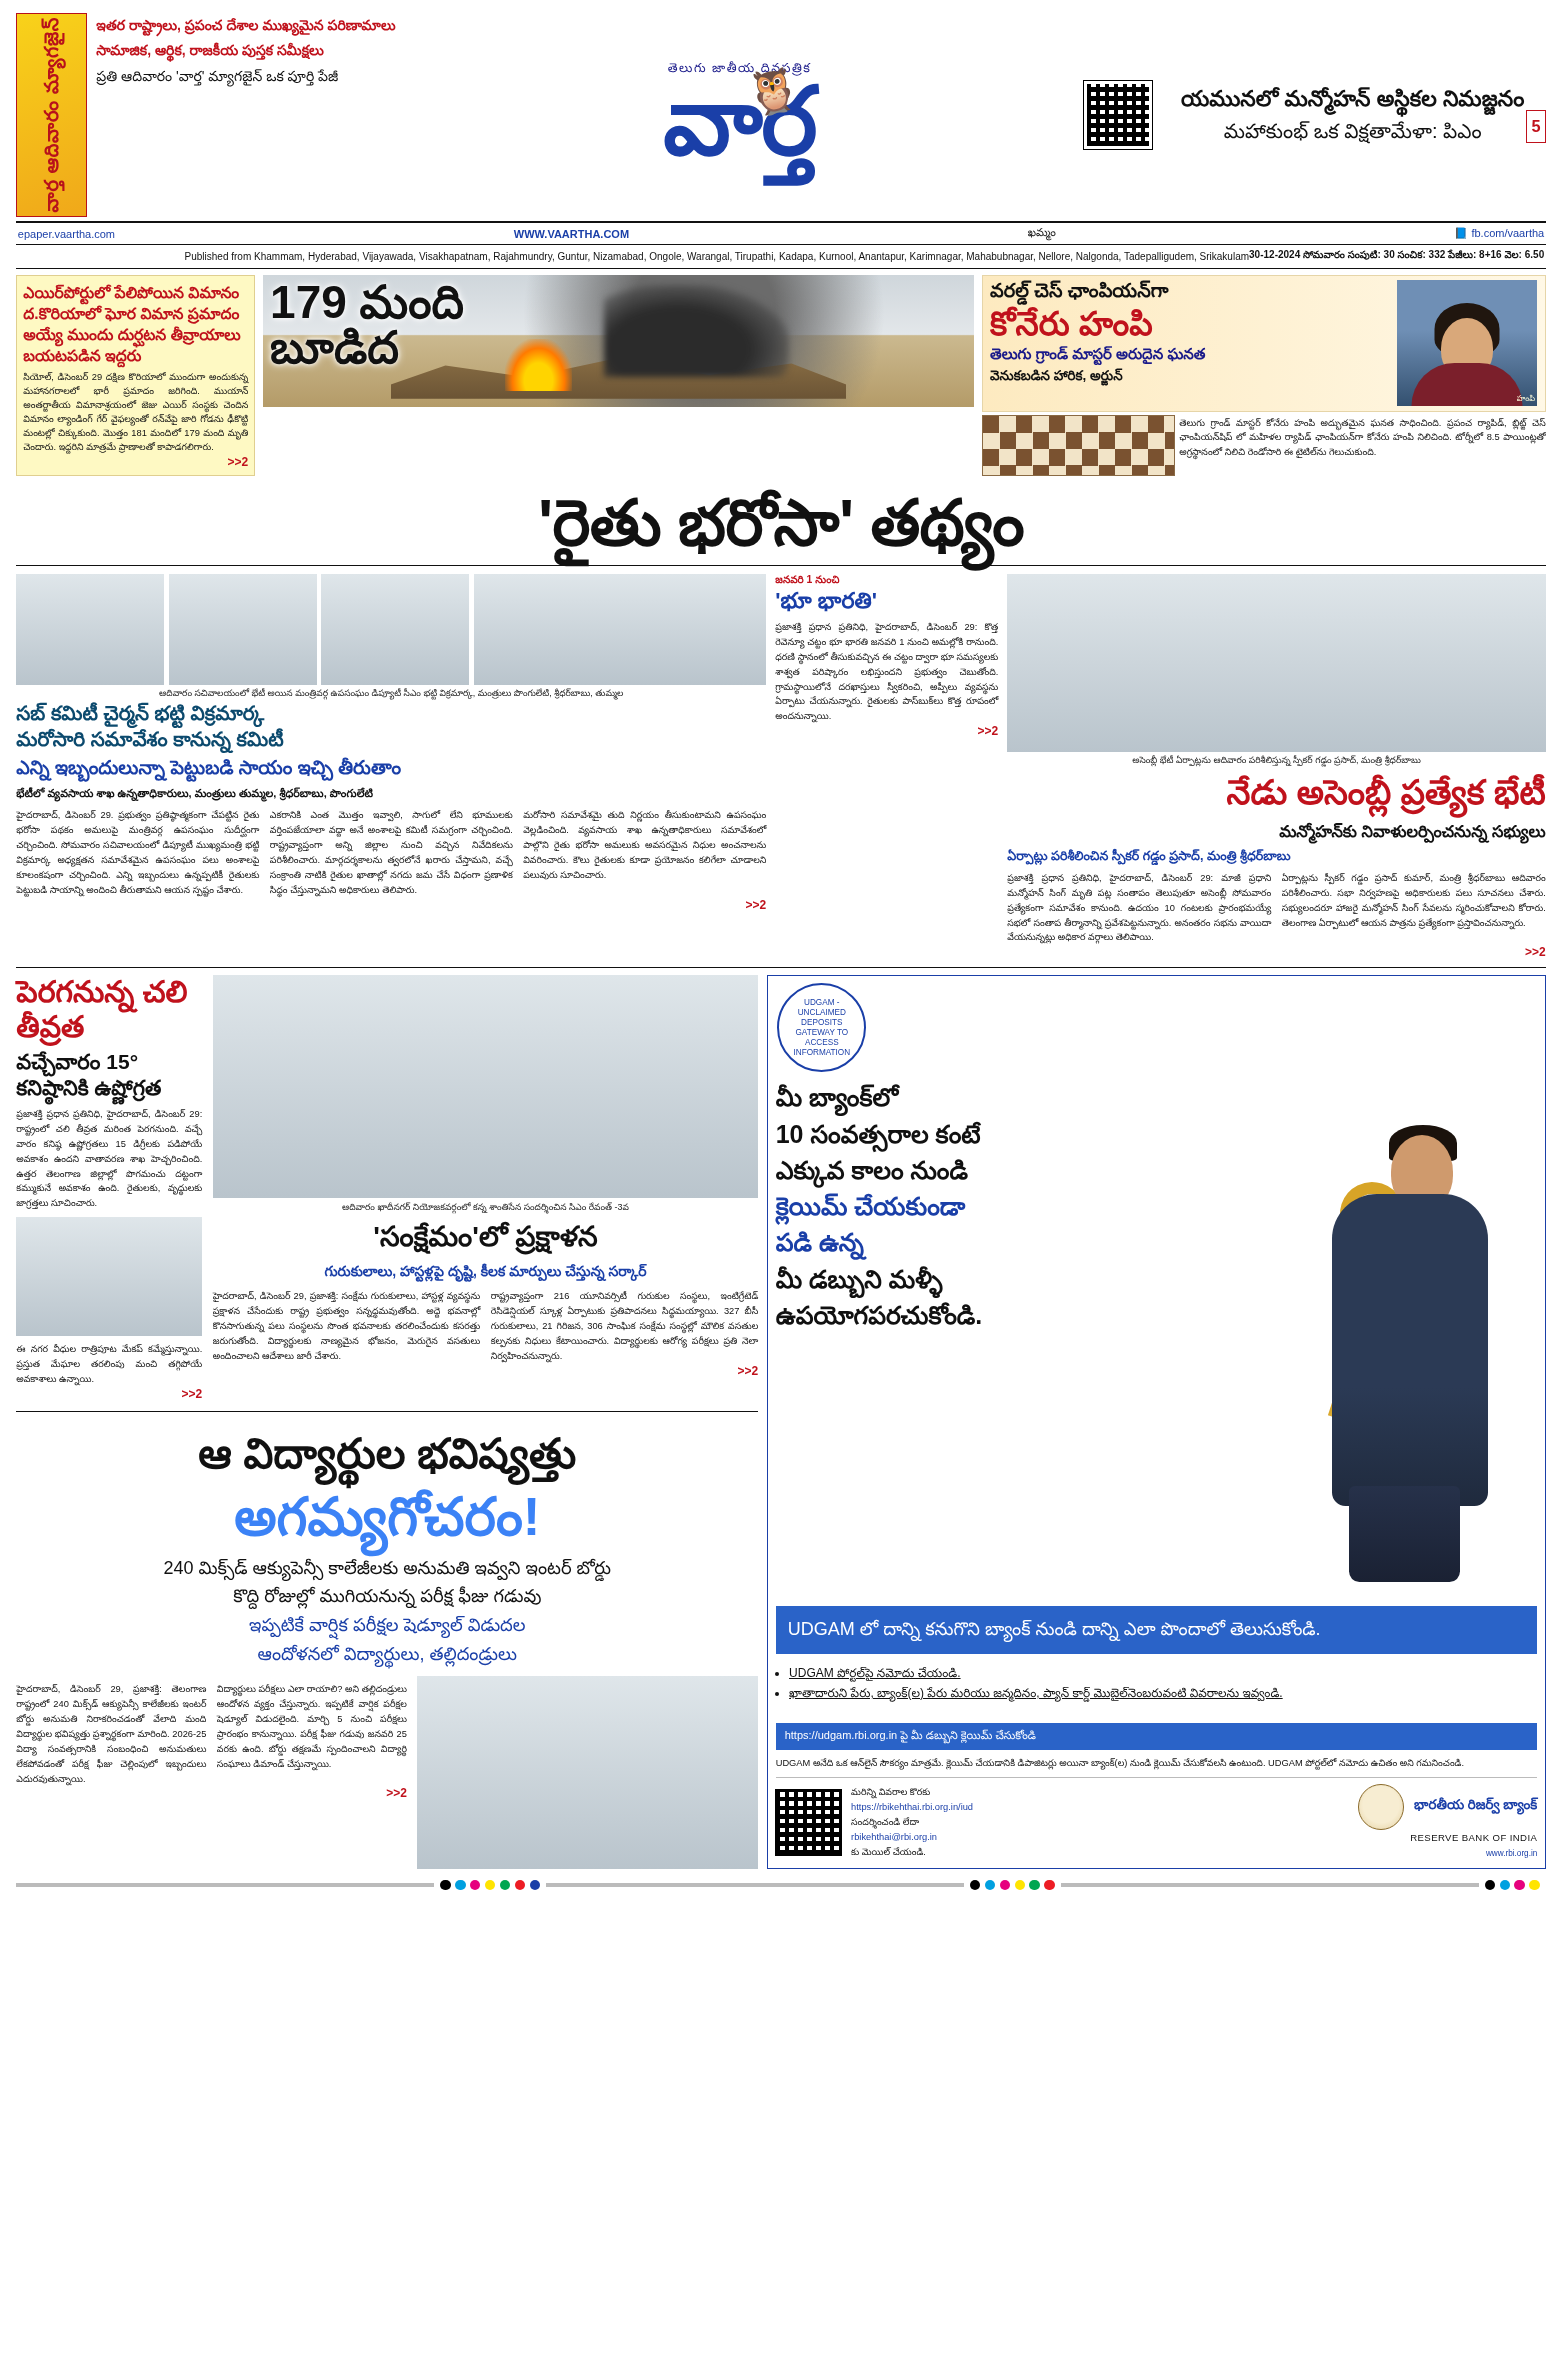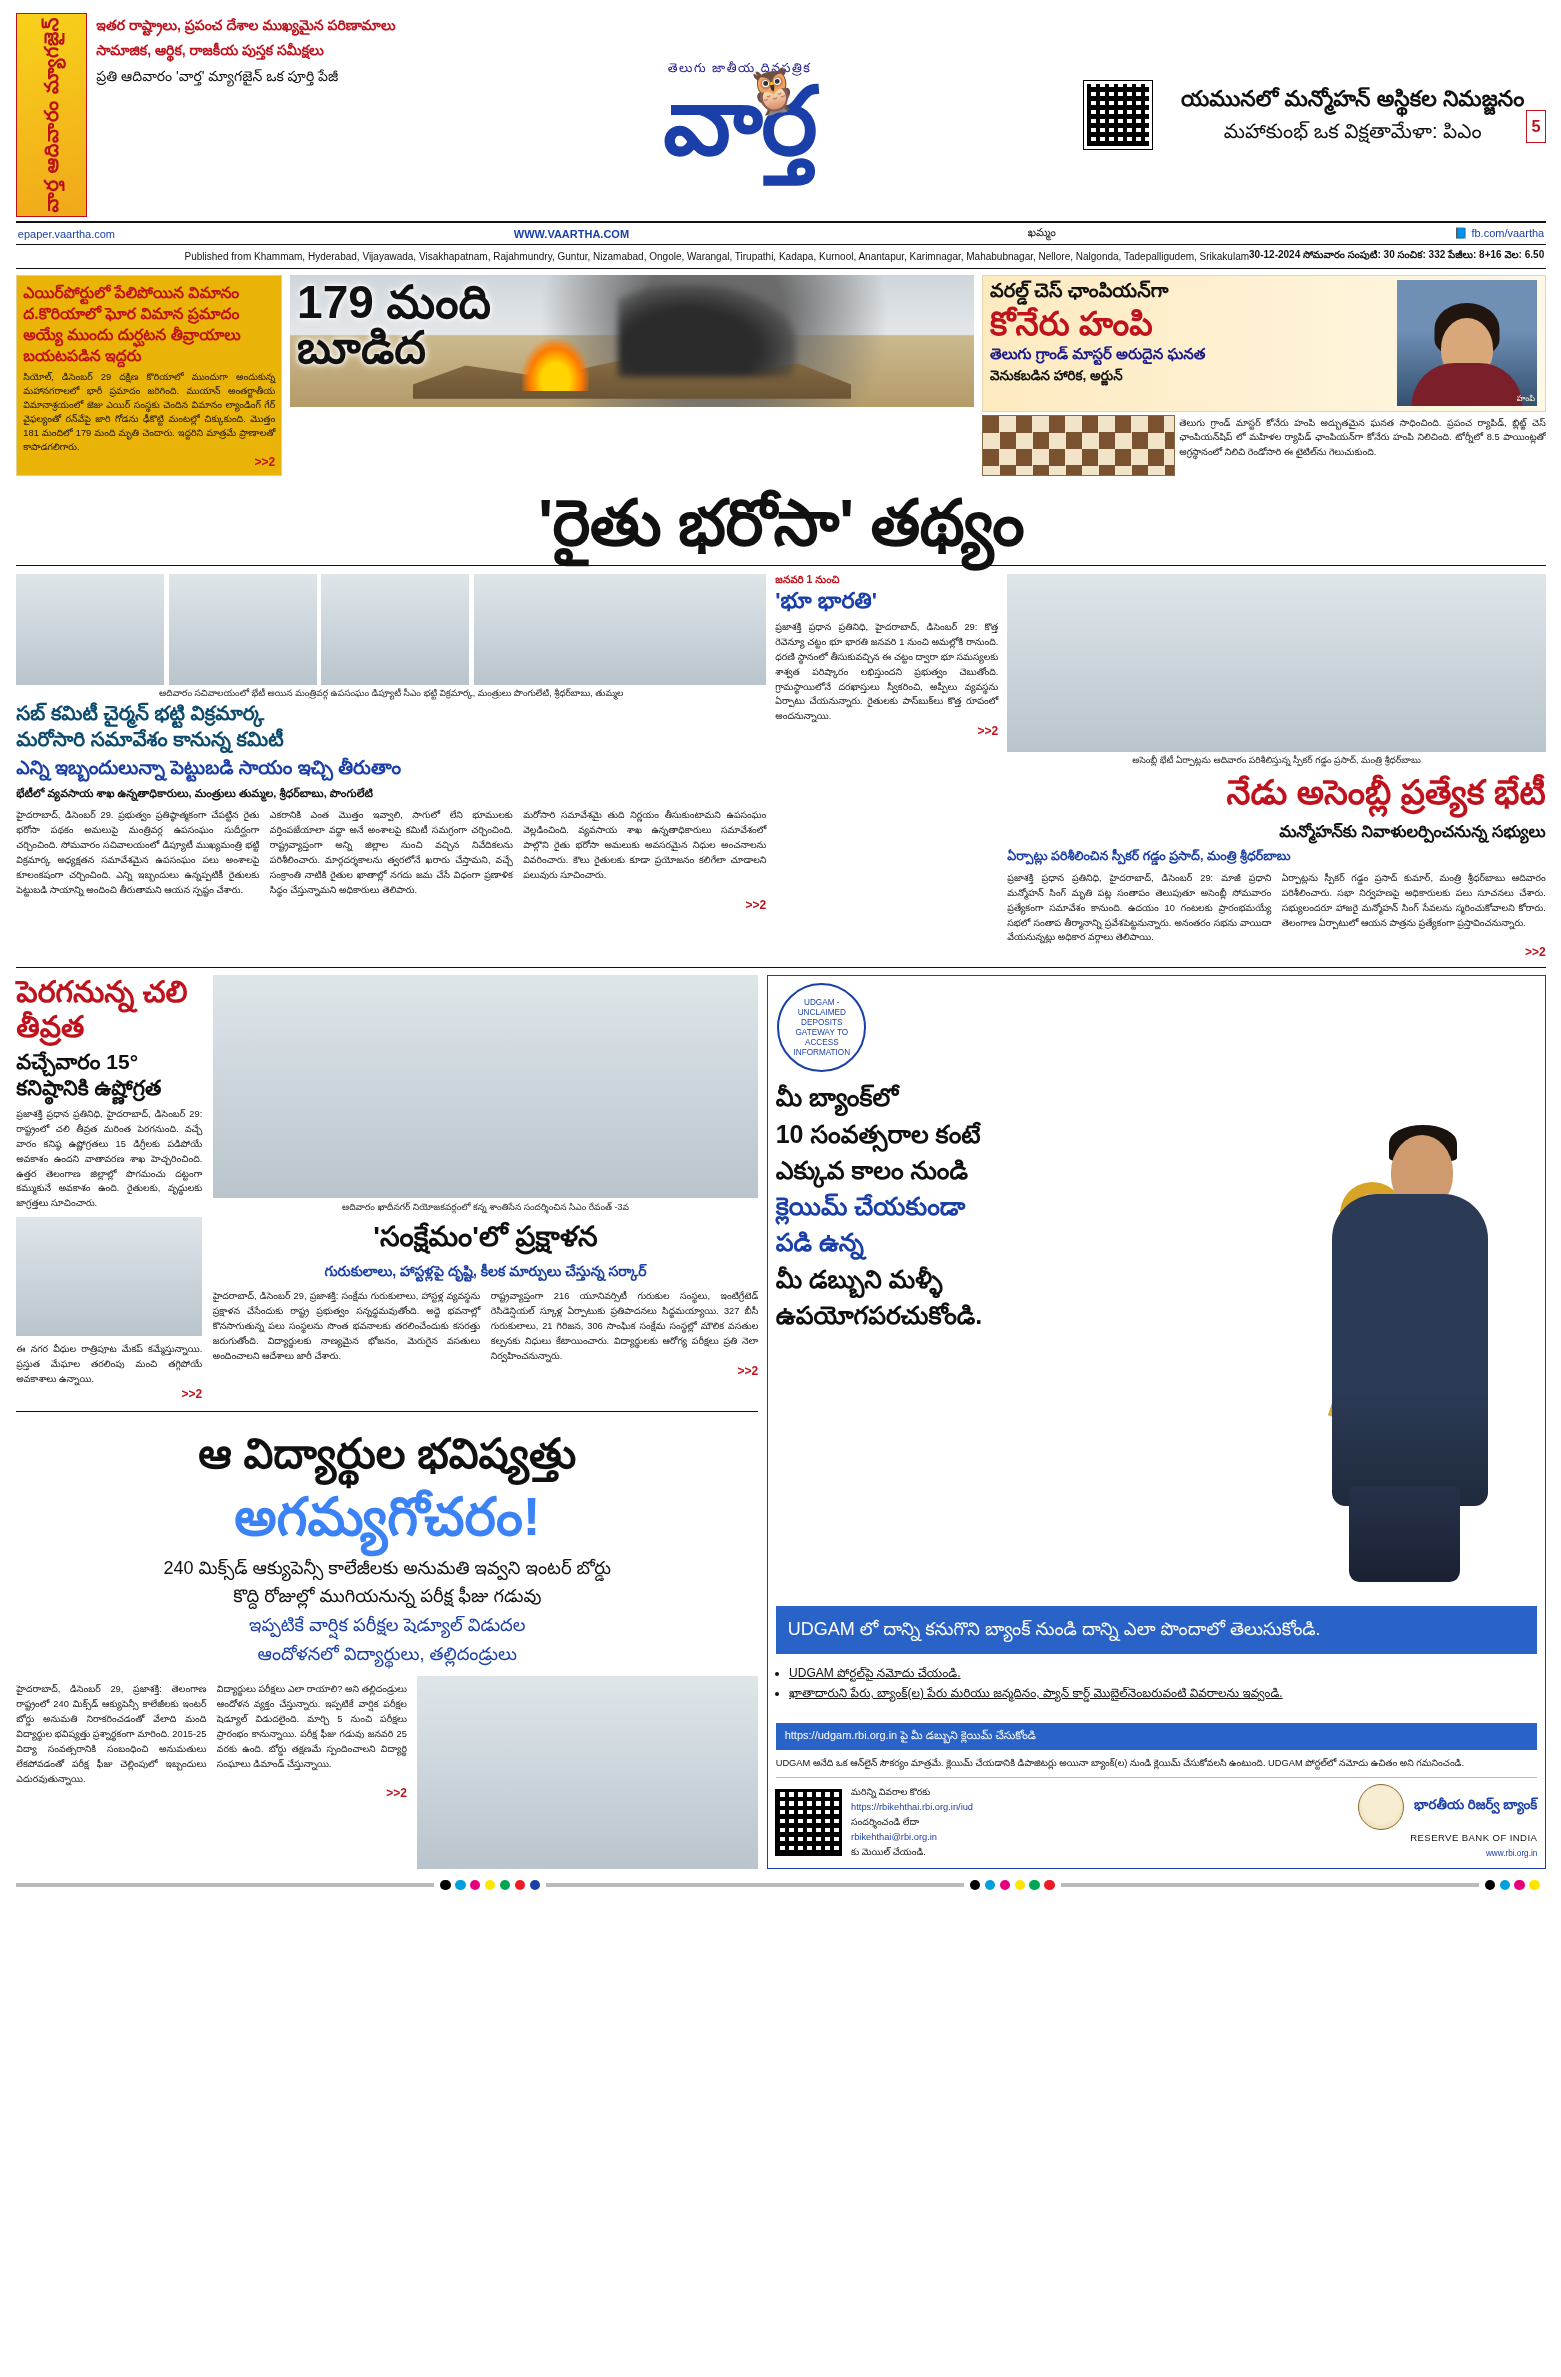--- a/index.html
+++ b/index.html
@@ -84,21 +84,21 @@
   .mh-strip .fb { color:#1a3fa8; }
 
   .pubinfo {
     display:flex; justify-content:flex-end; align-items:center;
     font-size: 10px; padding: 3.7px 1.5px 4.5px 1.5px; border-bottom: 1.5px solid #111;
   }
 
   
   .toprow { display:flex; gap:7.4px; margin-top: 6px; }
   .tr-left {
-    width: 266px; background:#eab308; border:0.7px solid #e0cf90; padding:6px;
+    width: 239px; background:#fef9c3; border:0.7px solid #e0cf90; padding:6px;
   }
   .tr-left .hl { font-size: 15.6px; font-weight:bold; color:#c0121c; line-height:1.35;}
   .tr-left p { font-size:9.3px; line-height:1.5; margin:5.2px 0 0 0; text-align:justify;}
   .tr-mid { flex:1; position:relative; }
   .tr-mid .bigno {
     position:absolute; left:7.4px; top:4.5px; z-index:3;
     font-size: 46px; font-weight: bold; color:#111; line-height:1.0;
     text-shadow: 0 0 4.5px #fff, 0 0 9px #fff;
   }
   .tr-mid .bigno small { display:block; font-size: 45px; }
@@ -472,21 +472,21 @@
         <div class="bigstory-h2">అగమ్యగోచరం!</div>
         <div class="bigstory-bullets">
           <div>240 మిక్స్‌డ్ ఆక్యుపెన్సీ కాలేజీలకు అనుమతి ఇవ్వని ఇంటర్ బోర్డు</div>
           <div>కొద్ది రోజుల్లో ముగియనున్న పరీక్ష ఫీజు గడువు</div>
           <div class="blue">ఇప్పటికే వార్షిక పరీక్షల షెడ్యూల్ విడుదల</div>
           <div class="blue">ఆందోళనలో విద్యార్థులు, తల్లిదండ్రులు</div>
         </div>
         <div style="display:flex; gap:10.4px; margin-top:7.4px;">
           <div style="flex:1">
             <div class="cols3">
-              <div class="c">హైదరాబాద్, డిసెంబర్ 29, ప్రజాశక్తి: తెలంగాణ రాష్ట్రంలో 240 మిక్స్‌డ్ ఆక్యుపెన్సీ కాలేజీలకు ఇంటర్ బోర్డు అనుమతి నిరాకరించడంతో వేలాది మంది విద్యార్థుల భవిష్యత్తు ప్రశ్నార్థకంగా మారింది. 2015-25 విద్యా సంవత్సరానికి సంబంధించి అనుమతులు లేకపోవడంతో పరీక్ష ఫీజు చెల్లింపులో ఇబ్బందులు ఎదురవుతున్నాయి.</div>
+              <div class="c">హైదరాబాద్, డిసెంబర్ 29, ప్రజాశక్తి: తెలంగాణ రాష్ట్రంలో 240 మిక్స్‌డ్ ఆక్యుపెన్సీ కాలేజీలకు ఇంటర్ బోర్డు అనుమతి నిరాకరించడంతో వేలాది మంది విద్యార్థుల భవిష్యత్తు ప్రశ్నార్థకంగా మారింది. 2026-25 విద్యా సంవత్సరానికి సంబంధించి అనుమతులు లేకపోవడంతో పరీక్ష ఫీజు చెల్లింపులో ఇబ్బందులు ఎదురవుతున్నాయి.</div>
               <div class="c">విద్యార్థులు పరీక్షలు ఎలా రాయాలి? అని తల్లిదండ్రులు ఆందోళన వ్యక్తం చేస్తున్నారు. ఇప్పటికే వార్షిక పరీక్షల షెడ్యూల్ విడుదలైంది. మార్చి 5 నుంచి పరీక్షలు ప్రారంభం కానున్నాయి. పరీక్ష ఫీజు గడువు జనవరి 25 వరకు ఉంది. బోర్డు తక్షణమే స్పందించాలని విద్యార్థి సంఘాలు డిమాండ్ చేస్తున్నాయి.</div>
             </div>
             <div class="jump">&gt;&gt;2</div>
           </div>
           <div class="photo students-photo" style="width:341px"></div>
         </div>
       </div>
     </div>
 
     <div class="z2-right">

